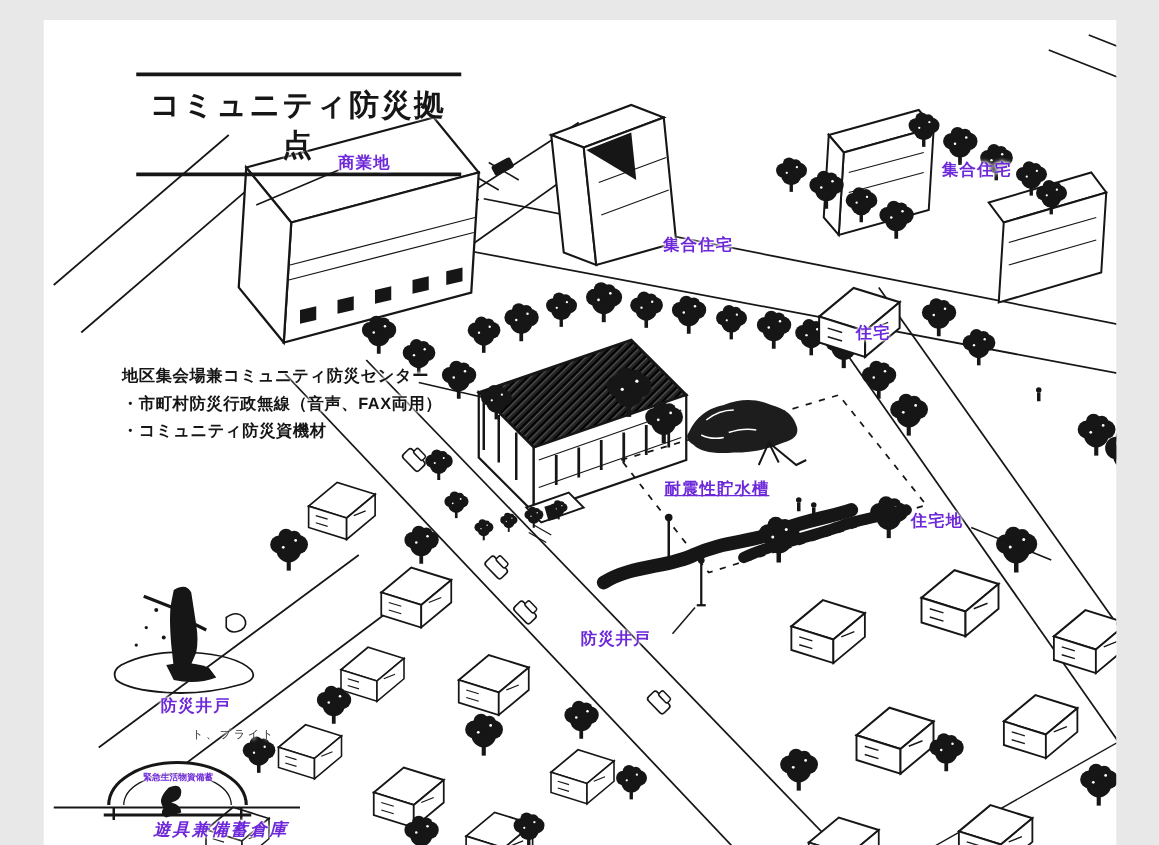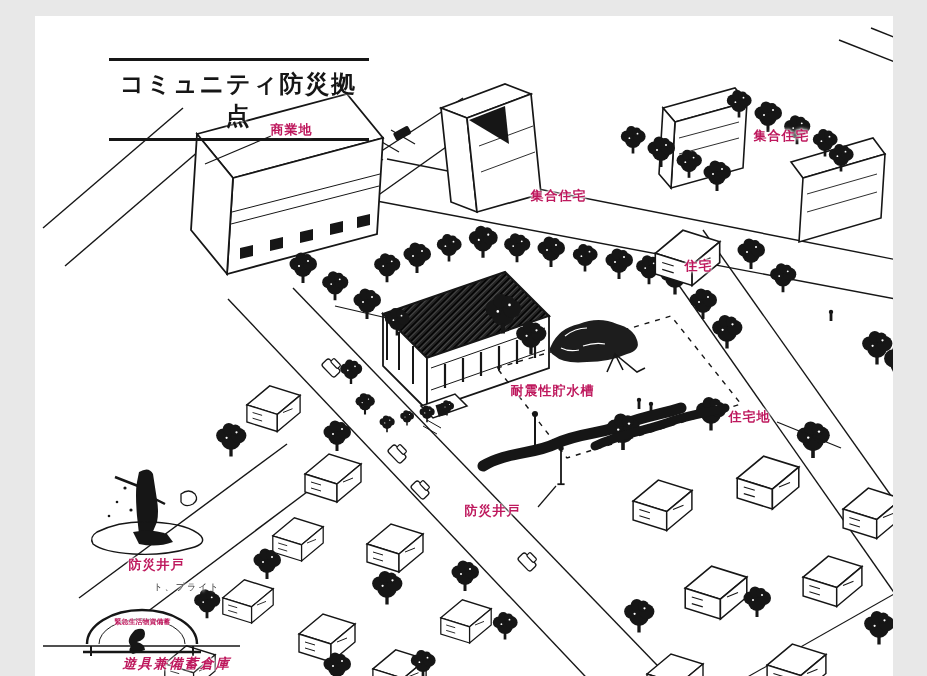--- a/index.html
+++ b/index.html
@@ -4,21 +4,21 @@
 <style>
   html,body{margin:0;padding:0;background:#e8e8e8;}
   .page{
     position:relative;width:858px;height:676px;margin:16px auto;
     background:#ffffff;overflow:hidden;
     font-family:"Liberation Sans","DejaVu Sans",sans-serif;color:#161616;
   }
   .page svg{position:absolute;left:0;top:0;}
   .lbl{
     position:absolute;font-weight:bold;font-size:13px;letter-spacing:1px;
-    white-space:nowrap;color:#be185d;
+    white-space:nowrap;color:#6d28d9;
     text-shadow:0 0 2px #fff,0 0 3px #fff,0 0 4px #fff;
   }
   .title-block{
     position:absolute;left:74px;top:42px;width:248px;
     border-top:3px solid #161616;border-bottom:3px solid #161616;
     padding:7px 6px 6px 6px;text-align:center;
     font-size:24px;font-weight:bold;letter-spacing:2px;
     text-shadow:0 0 3px #fff;
   }
   .note-block{
@@ -296,22 +296,27 @@
     </g>
   </svg>
 
   <div class="title-block">コミュニティ防災拠点</div>
 
   <div class="lbl" style="left:236px;top:105px;">商業地</div>
   <div class="lbl" style="left:719px;top:111px;">集合住宅</div>
   <div class="lbl" style="left:496px;top:171px;">集合住宅</div>
   <div class="lbl" style="left:650px;top:241px;">住宅</div>
 
-
-  <div class="lbl" style="left:476px;top:366px;">耐震性貯水槽</div>
+  <div class="note-block">
+    <div>地区集会場兼コミュニティ防災センター</div>
+    <div>・市町村防災行政無線（音声、FAX両用）</div>
+    <div>・コミュニティ防災資機材</div>
+  </div>
+
+  <div class="lbl" style="left:497px;top:366px;text-decoration:underline;">耐震性貯水槽</div>
   <div class="lbl" style="left:694px;top:392px;">住宅地</div>
   <div class="lbl" style="left:430px;top:486px;">防災井戸</div>
   <div class="lbl" style="left:94px;top:540px;">防災井戸</div>
   <div class="lbl small-note" style="left:119px;top:565px;">ト、プライト</div>
   <div class="lbl tiny-note" style="left:80px;top:601px;">緊急生活物資備蓄</div>
   <div class="lbl bottom-label" style="left:88px;top:639px;font-style:italic;">遊具兼備蓄倉庫</div>
 
 </div>
 
 </body></html>

